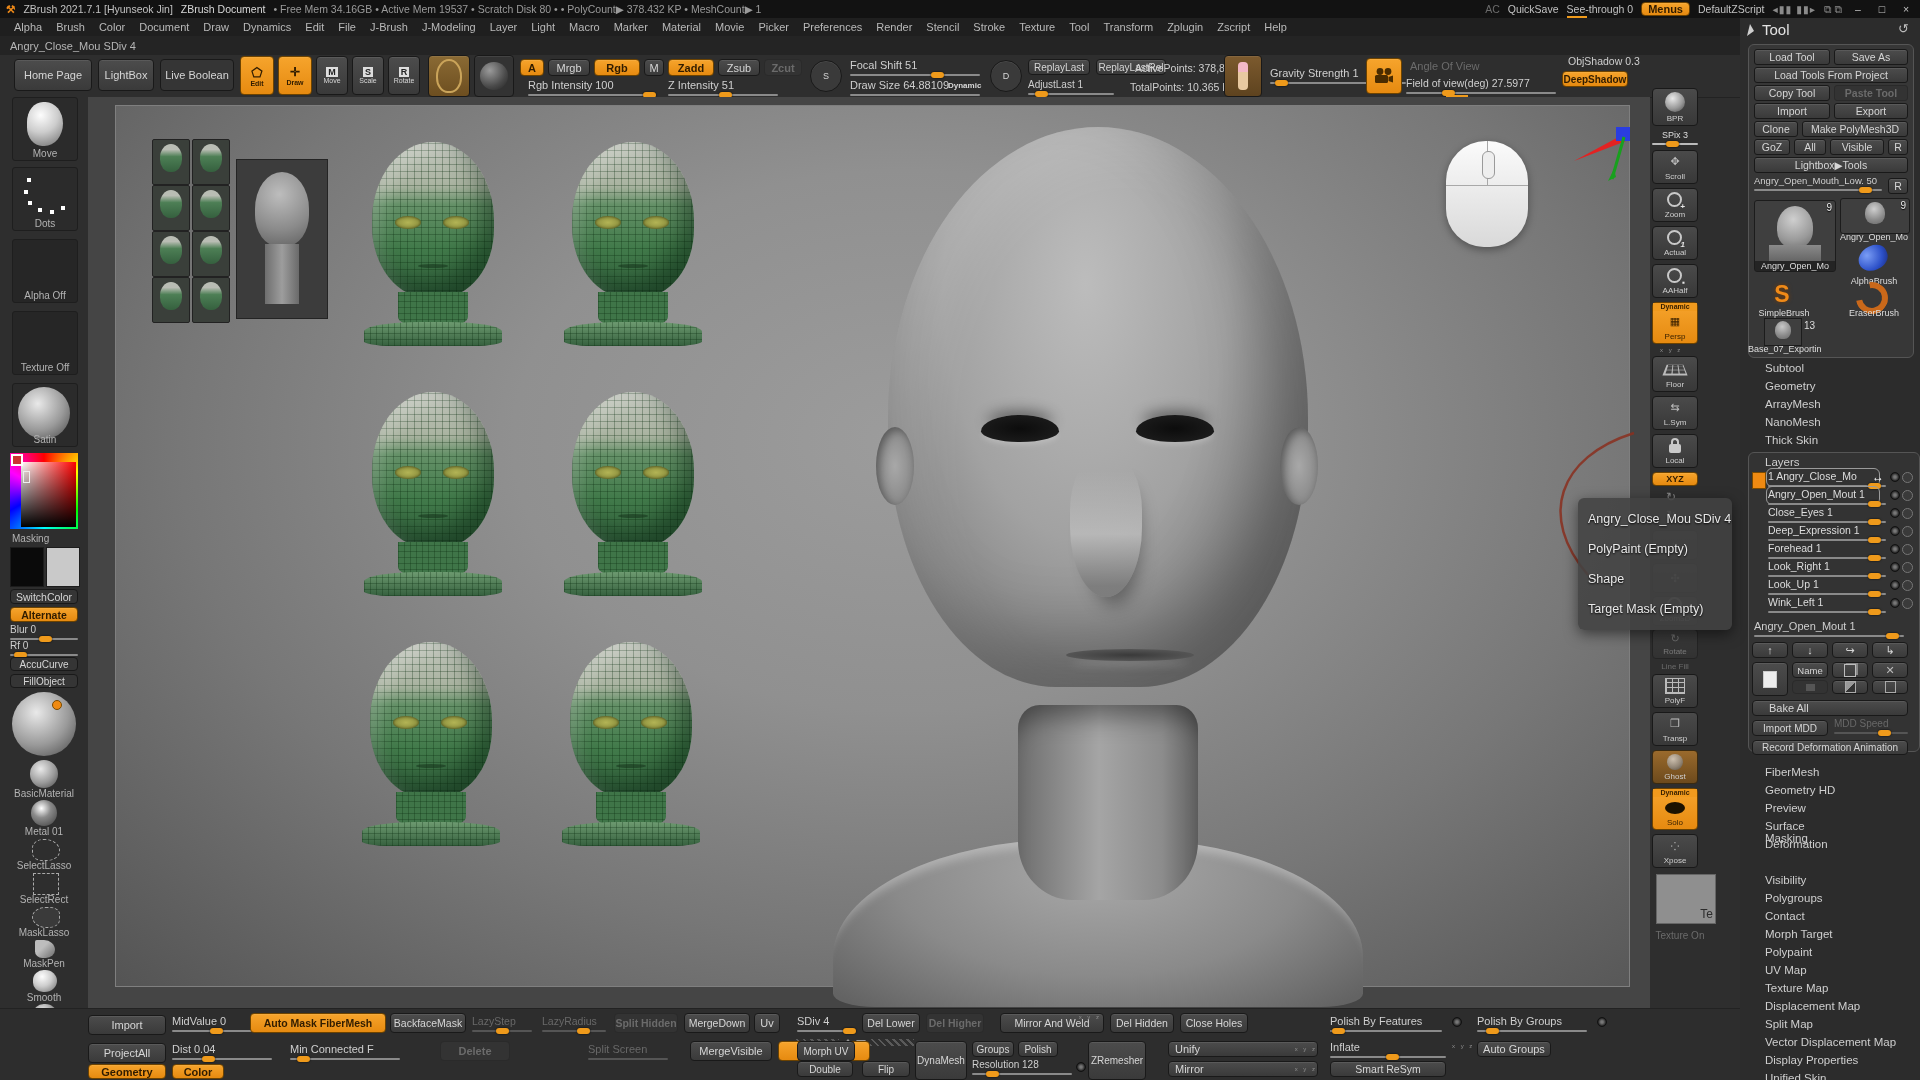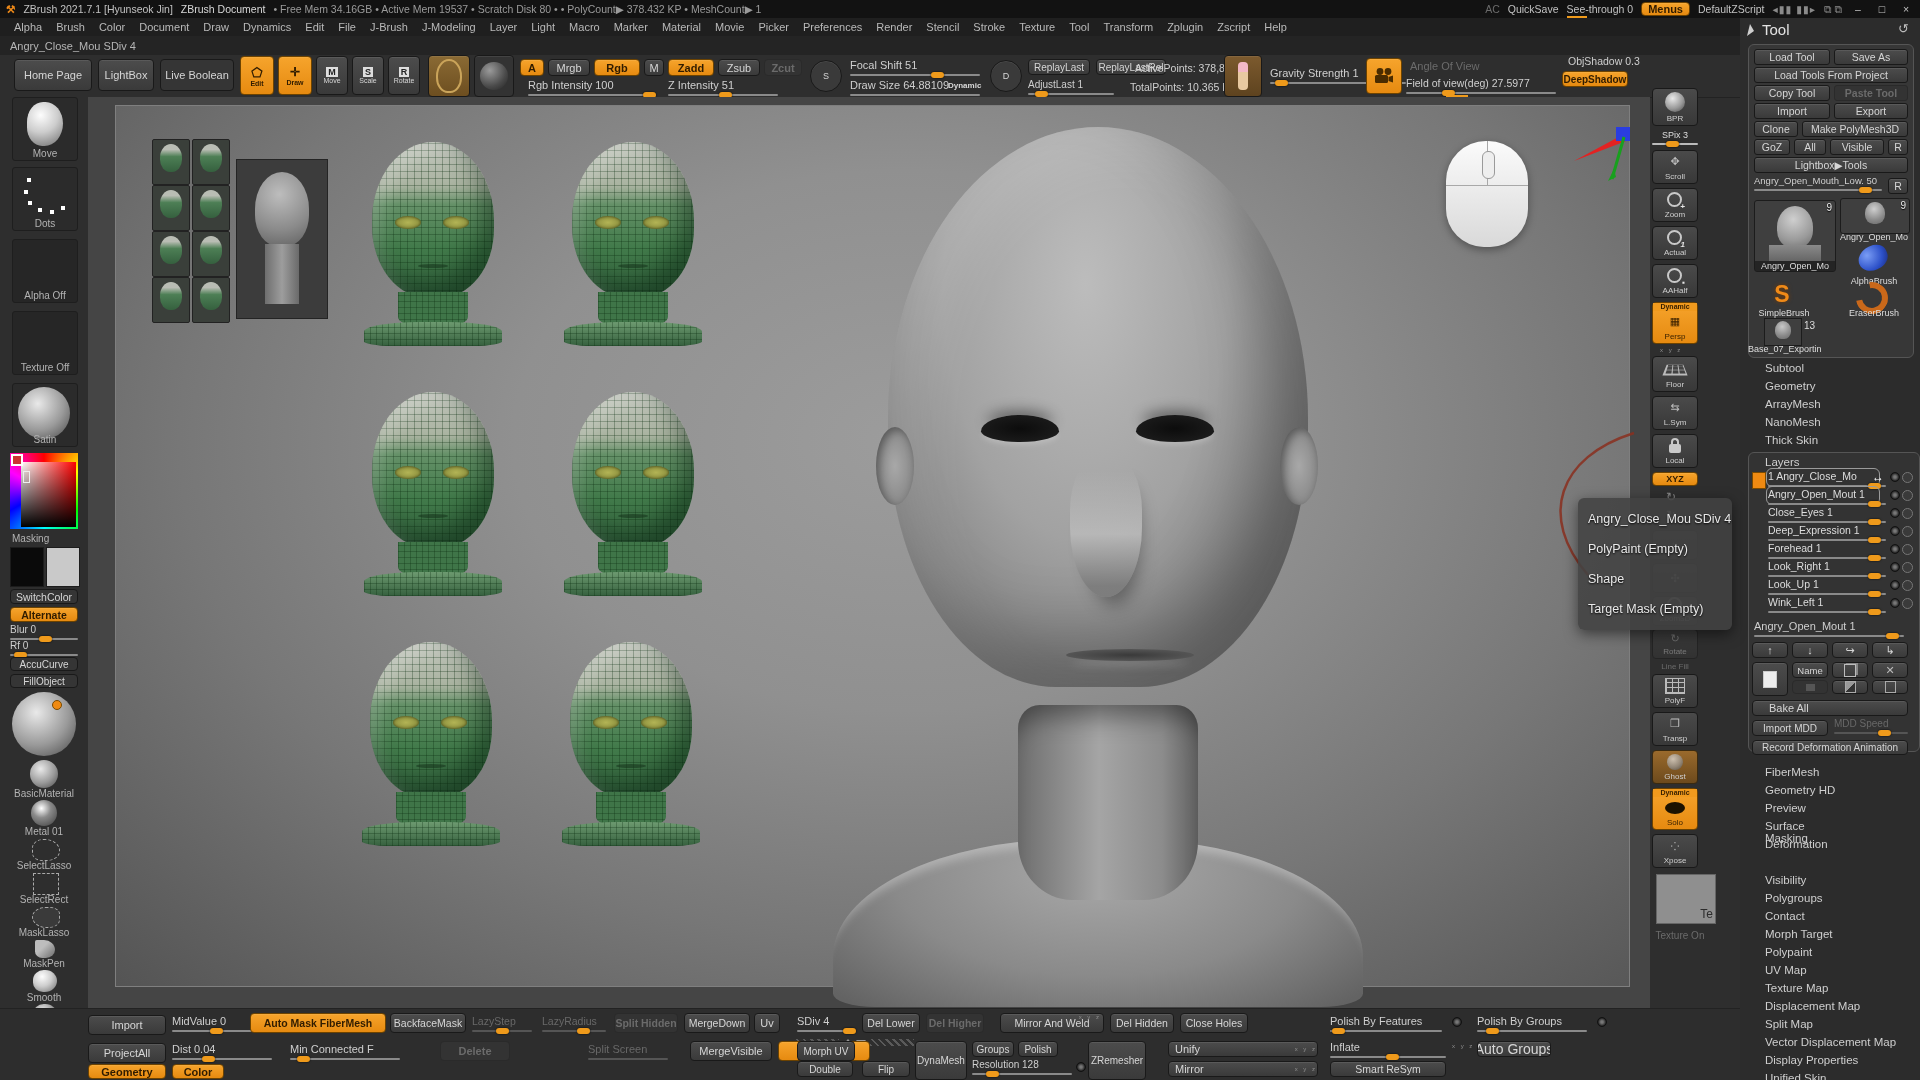--- a/index.html
+++ b/index.html
@@ -795,21 +795,21 @@
     <div class="btn ab" style="left:1088px;top:32px;width:58px;height:39px;font-size:10px">ZRemesher</div>
     <div class="btn bb" style="left:1168px;top:32px;width:150px;height:16px;position:absolute">
       <span style="flex:1;text-align:left;padding-left:6px">Unify</span>
       <span class="xyzm">x y z</span>
     </div>
     <div class="sld ab" style="left:1330px;top:32px;width:116px">
       <span class="sl-l">Inflate</span>
       <span class="tk" style="--k:48%"></span>
     </div>
     <span class="xyzm ab" style="left:1452px;top:34px">x y z</span>
-    <div class="btn bb" style="left:1477px;top:32px;width:74px;height:16px;font-size:14px">Auto Groups</div>
+    <div class="btn bb" style="left:1477px;top:32px;width:74px;height:16px;font-size:11px">Auto Groups</div>
 
     <div class="btn o bb" style="left:88px;top:55px;width:78px;height:15px">Geometry</div>
     <div class="btn o bb" style="left:172px;top:55px;width:52px;height:15px">Color</div>
     <div class="btn bb" style="left:797px;top:52px;width:56px;height:16px;font-size:10px">Double</div>
     <div class="btn bb" style="left:862px;top:52px;width:48px;height:16px;font-size:10px">Flip</div>
     <div class="sld ab" style="left:972px;top:50px;width:100px">
       <span class="sl-l" style="font-size:10px">Resolution 128</span>
       <span class="tk" style="--k:14%"></span>
     </div>
     <span class="dot ab" style="left:1076px;top:53px"></span>

